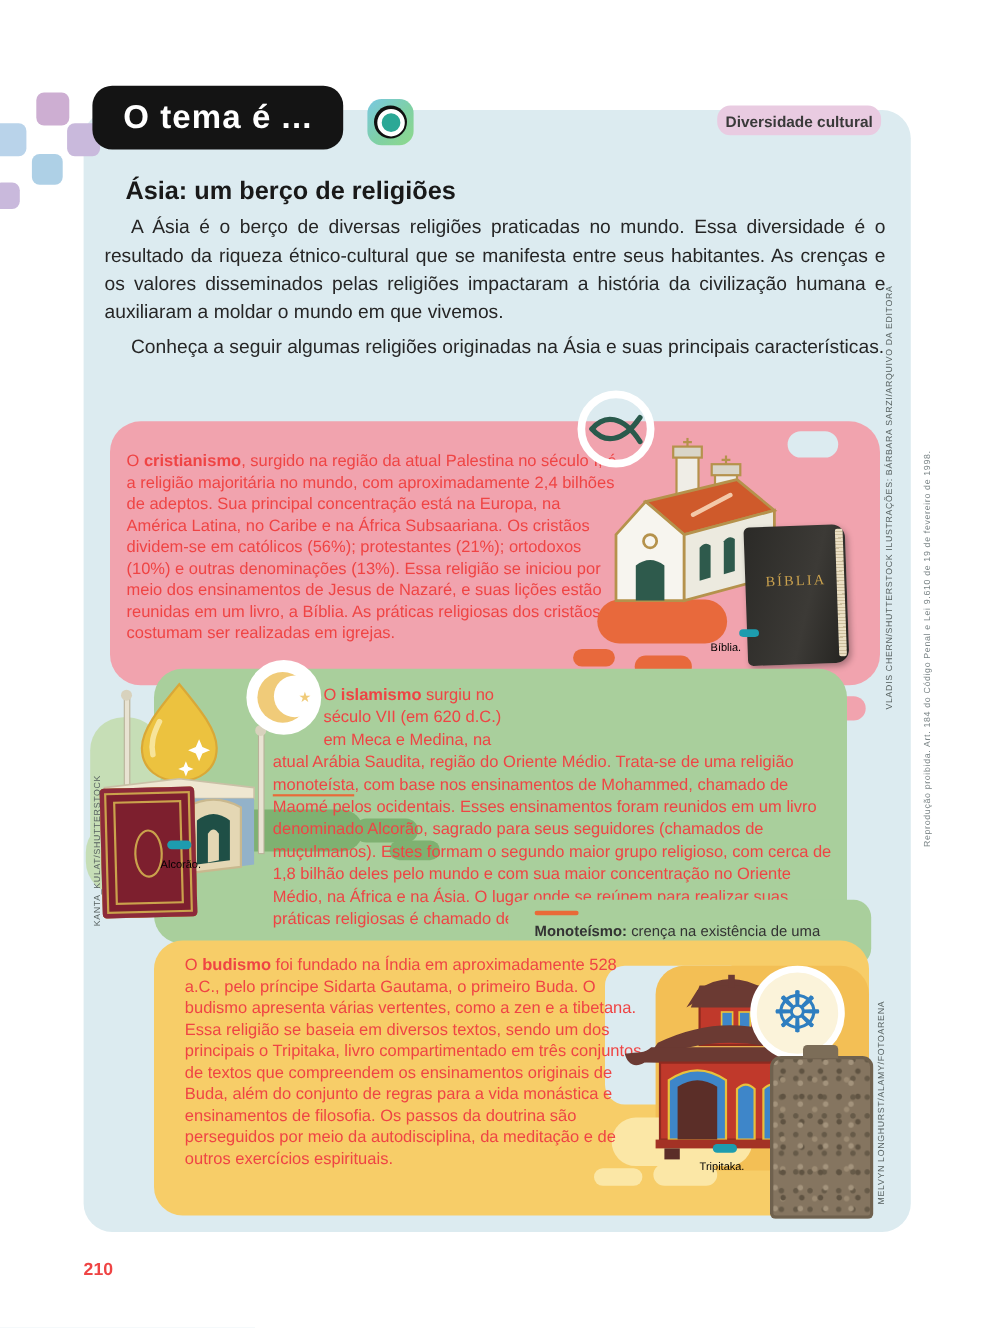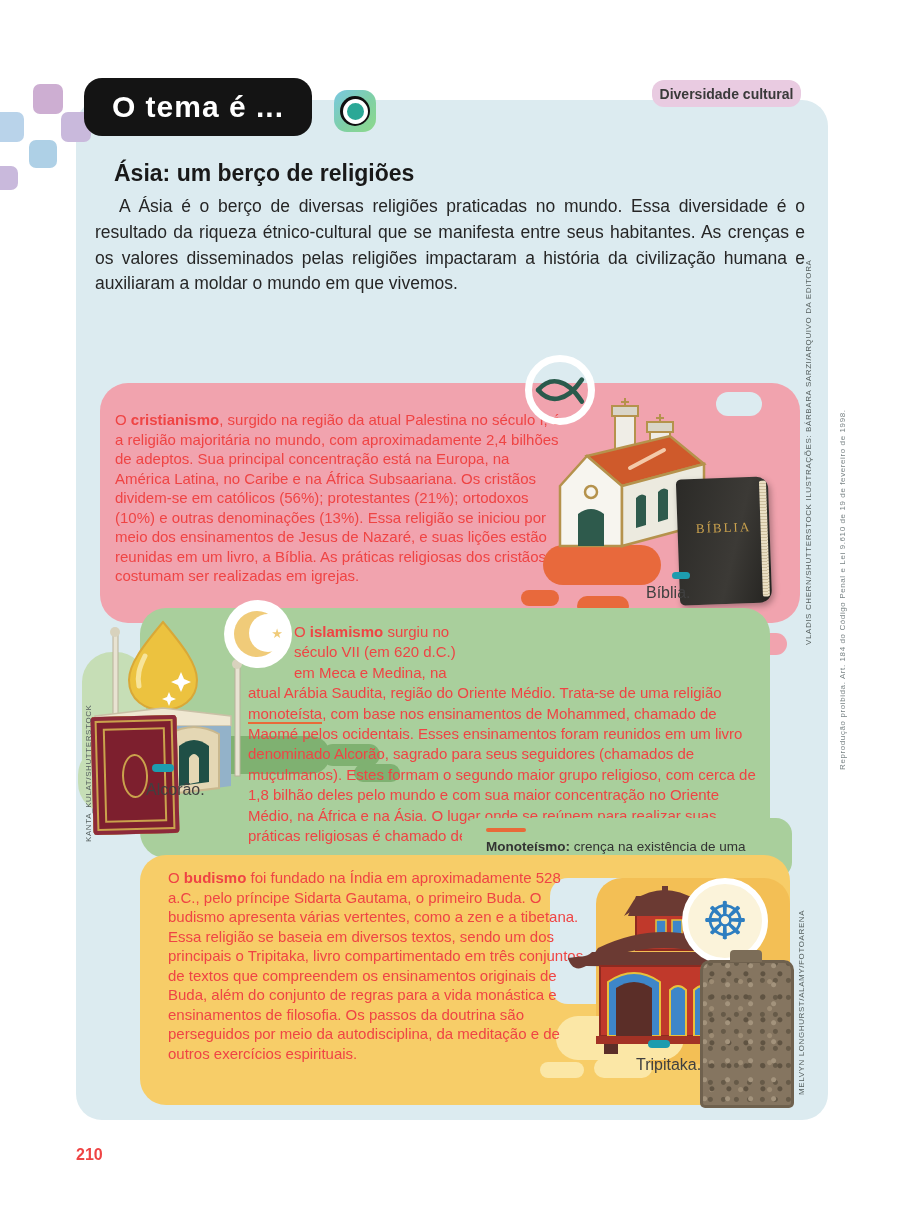--- a/index.html
+++ b/index.html
@@ -14,37 +14,37 @@
   .sq{border-radius:7px;}
   
   .hbadge{left:84px;top:78px;width:228px;height:58px;background:#141414;border-radius:18px;
           display:flex;align-items:center;justify-content:center;}
   .hbadge span{color:#fff;font-size:30px;font-weight:bold;letter-spacing:1px;}
   .camlogo{left:334px;top:90px;width:42px;height:42px;border-radius:13px;
            background:linear-gradient(135deg,#79c8e2 0%,#7fd0a5 55%,#8ed98a 100%);
            display:flex;align-items:center;justify-content:center;}
   .camlogo .disc{width:30px;height:30px;border-radius:50%;background:#101010;display:flex;align-items:center;justify-content:center;}
   .camlogo .ring{width:17px;height:17px;border-radius:50%;border:4px solid #fff;background:#2ba896;}
-  .catbadge{left:652px;top:80px;width:149px;height:27px;background:#e9cbe1;border-radius:12px;
+  .catbadge{left:652px;top:96px;width:149px;height:27px;background:#e9cbe1;border-radius:12px;
             display:flex;align-items:center;justify-content:center;font-size:14px;font-weight:bold;color:#3a3a3a;}
   
   .title{left:114px;top:160px;font-size:23px;font-weight:bold;color:#191919;}
   .intro{left:95px;top:194px;width:714px;font-size:17.5px;line-height:25.8px;text-align:justify;color:#262626;}
   .intro p{margin:0 4px 6px 0;text-indent:24px;}
   
   .pinkbox{left:100px;top:383px;width:700px;height:240px;background:#f1a3ae;border-radius:28px;}
   .greenbox{left:140px;top:608px;width:630px;height:250px;background:#a9cf9c;border-radius:26px;}
   .glossbox{left:462px;top:818px;width:330px;height:60px;background:#a9cf9c;border-radius:16px;}
   .yellowbox{left:140px;top:855px;width:650px;height:250px;background:#f7cd68;border-radius:26px;}
   .bluenotch{left:550px;top:878px;width:132px;height:126px;background:#dcebf0;border-radius:18px;}
   .tanblob{left:596px;top:878px;width:194px;height:186px;background:#f3bf55;border-radius:26px;}
   .boxtext{font-size:15px;line-height:19.5px;color:#ef4444;}
   .b{font-weight:bold;}
   .u-orange{border-bottom:2.5px solid #e96a38;}
-  .caption{font-size:16px;color:#404040;}
+  .caption{font-size:10px;color:#000000;}
   .dash{background:#1d9cae;border-radius:4px;}
   
   .fl-l{float:left;width:46px;height:56px;}
   .fl-r{float:right;width:285px;height:54px;}
   
   .gloss-line{left:24px;top:10px;width:40px;height:4px;background:#e96a38;border-radius:2px;}
   .gloss-text{left:24px;top:20px;width:280px;font-size:13.5px;line-height:18px;color:#333;}
   
   .ring{left:525px;top:355px;width:56px;height:56px;border-radius:50%;border:7px solid #ffffff;
         display:flex;align-items:center;justify-content:center;}
@@ -99,20 +99,21 @@
       <div class="ring"></div>
     </div>
 </div>
 <div class="abs catbadge">
   <span>Diversidade cultural</span>
 </div>
 
 <div class="abs title">Ásia: um berço de religiões</div>
 <div class="abs intro">
   <p>A Ásia é o berço de diversas religiões praticadas no mundo. Essa diversidade é o resultado da riqueza étnico-cultural que se manifesta entre seus habitantes. As crenças e os valores disseminados pelas religiões impactaram a história da civilização humana e auxiliaram a moldar o mundo em que vivemos.</p>
+  <p>Conheça a seguir algumas religiões originadas na Ásia e suas principais características.</p>
 </div>
 
 <div class="abs pinkbox"></div>
 <div class="abs" style="left:716px;top:392px;width:46px;height:24px;border-radius:12px;background:#dcebf0;"></div>
 <div class="abs" style="left:735px;top:633px;width:52px;height:22px;border-radius:11px;background:#f1a3ae;"></div>
 
 <div class="abs boxtext" style="left:115px;top:410px;width:447px;">
   <span>O </span><span class="b">cristianismo</span><span>, surgido na região da atual Palestina no século I, é a religião majoritária no mundo, com aproximadamente 2,4 bilhões de adeptos. Sua principal concentração está na Europa, na América Latina, no Caribe e na África Subsaariana. Os cristãos dividem-se em católicos (56%); protestantes (21%); ortodoxos (10%) e outras denominações (13%). Essa religião se iniciou por meio dos ensinamentos de Jesus de Nazaré, e suas lições estão reunidas em um livro, a Bíblia. As práticas religiosas dos cristãos costumam ser realizadas em igrejas.</span>
 </div>
 

